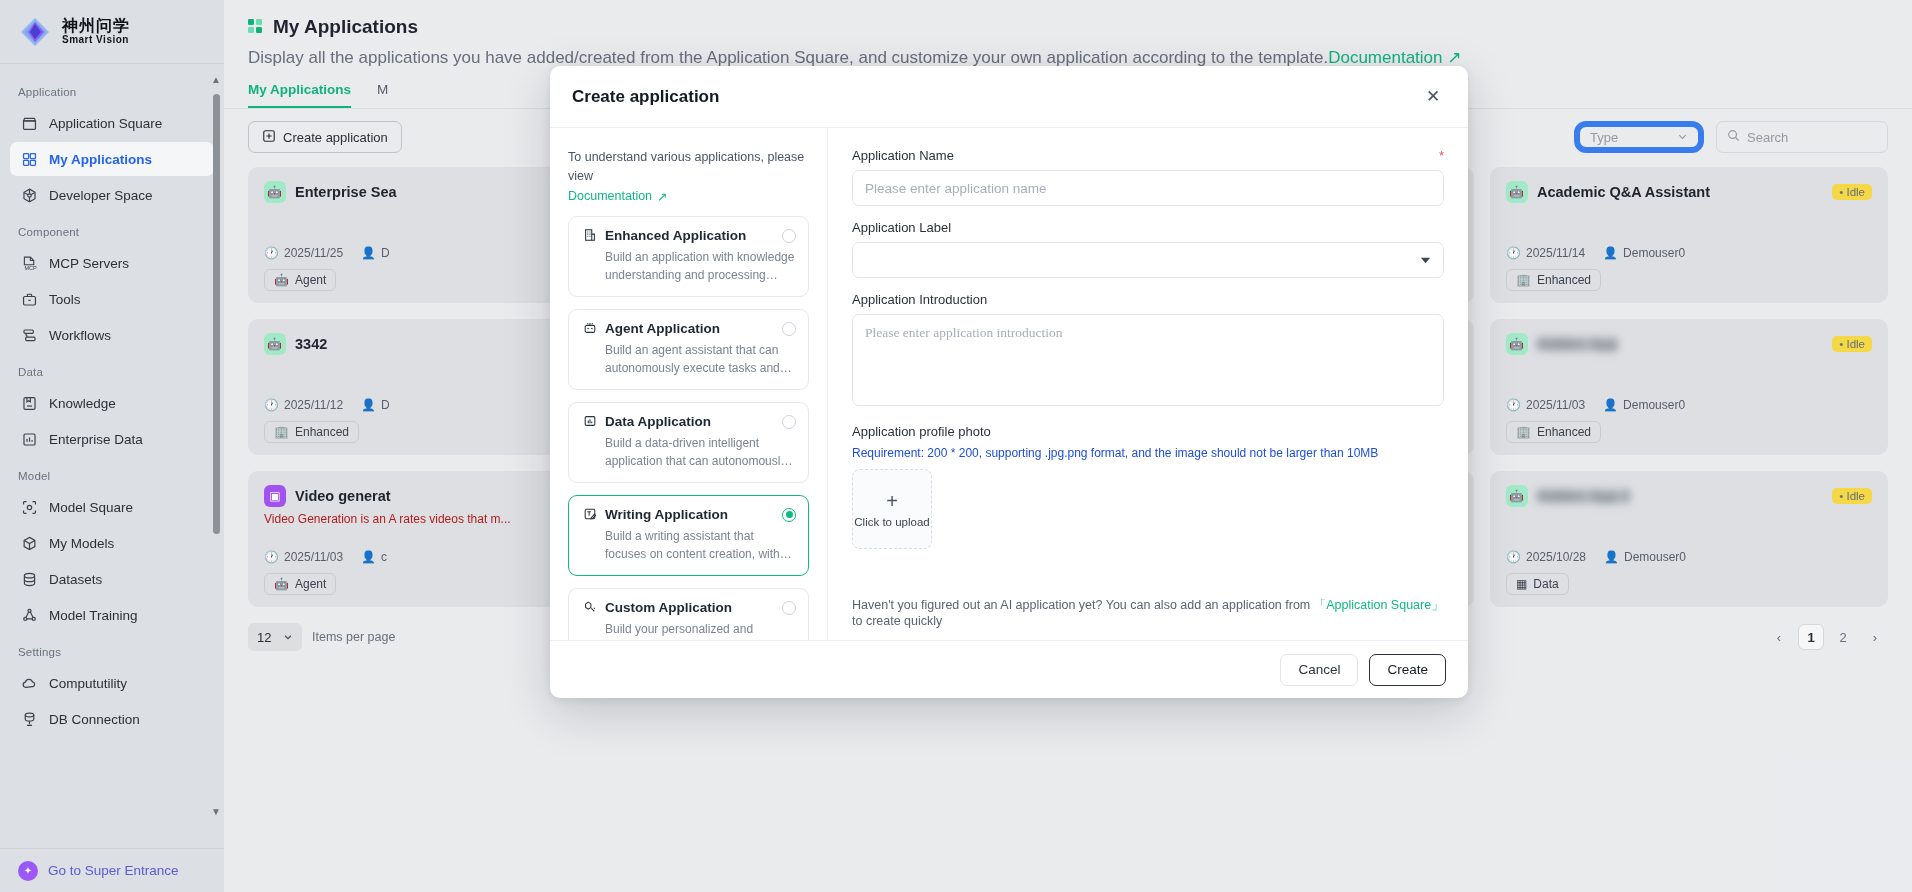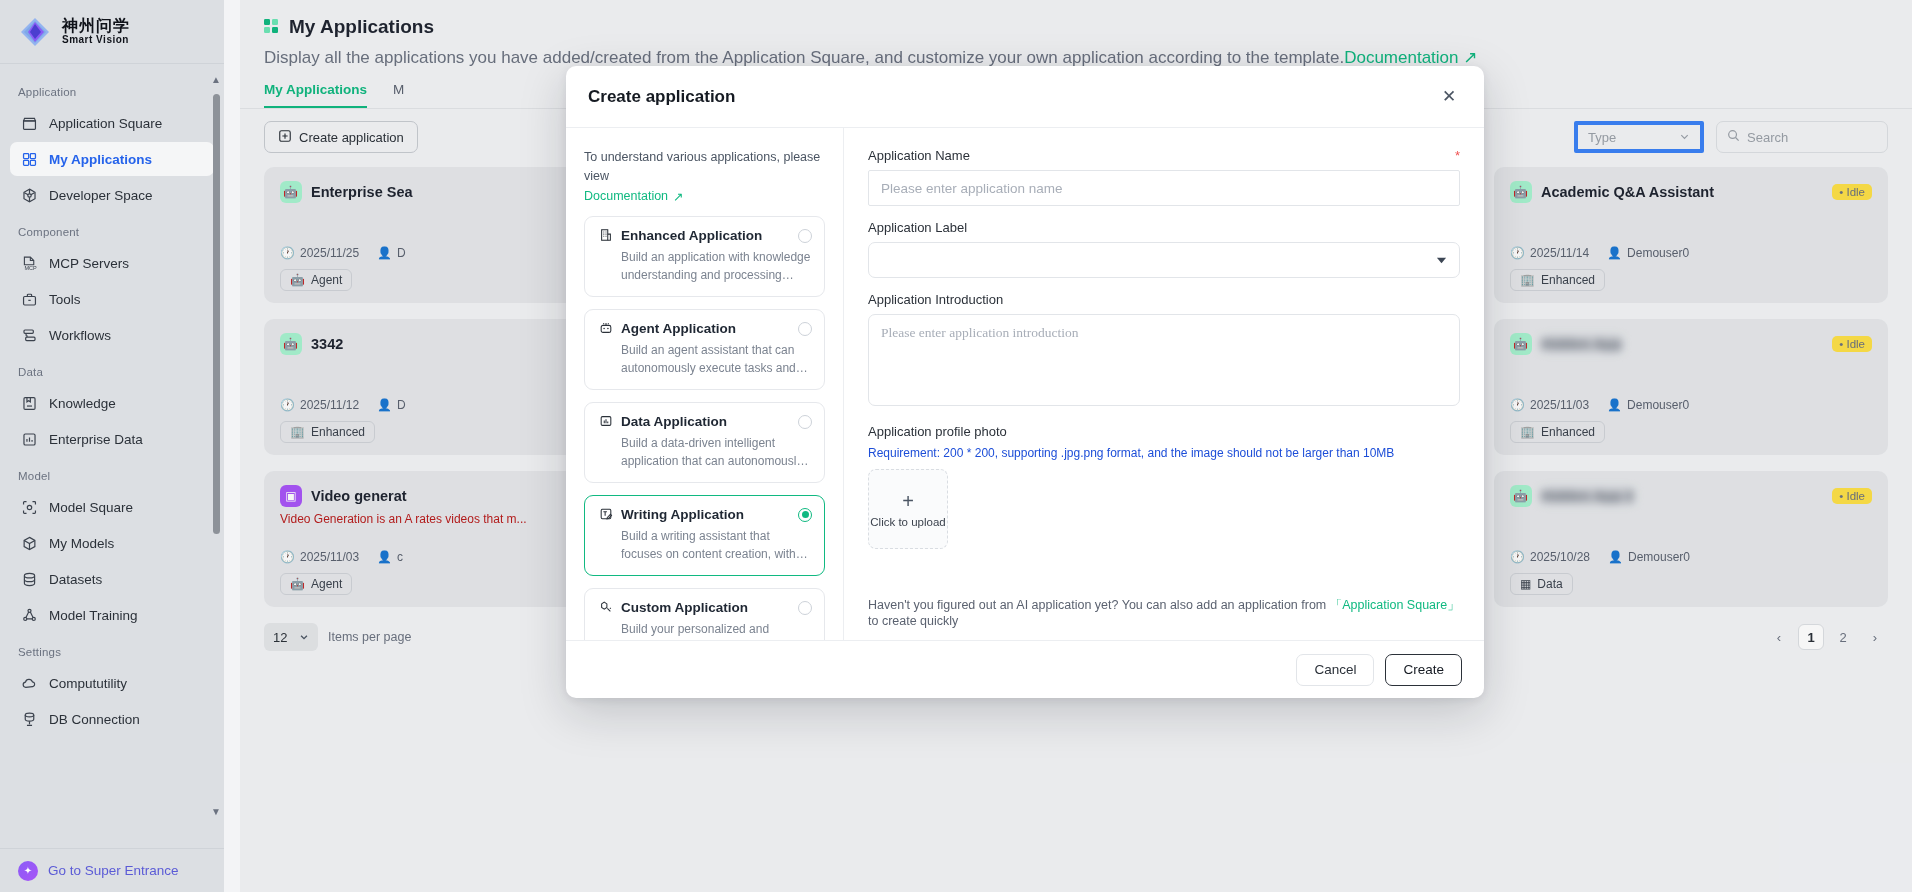--- a/index.html
+++ b/index.html
@@ -2,21 +2,21 @@
 <html><head>
 <meta charset="utf-8">
 <style>
   * { box-sizing: border-box; margin: 0; padding: 0; }
   html, body {
     width: 1912px; height: 892px;
     font-family: "Liberation Sans", sans-serif;
     background: #f3f4f6;
     overflow: hidden;
   }
-  #app { position: relative; width: 1912px; height: 892px; display: flex; gap: 16px; }
+  #app { position: relative; width: 1912px; height: 892px; display: flex; }
 
   
   .sidebar {
     width: 224px; height: 892px;
     background: #dcdfe3;
     display: flex; flex-direction: column;
     position: relative; flex: 0 0 224px;
   }
   .brand {
     height: 64px; display: flex; align-items: center; gap: 10px;
@@ -70,21 +70,21 @@
   .tab.active { color: #10b981; font-weight: 700; border-bottom: 2px solid #10b981; }
 
   .toolbar { display:flex; align-items:center; gap: 12px; padding: 12px 24px 0 24px; }
   .btn-create {
     display:flex; align-items:center; gap:7px; height: 32px; padding: 0 13px;
     border: 1px solid #c7cbd1; border-radius: 7px; background: #f3f4f6;
     font-size: 13px; color: #2b3139; cursor: pointer; white-space: nowrap;
   }
   .toolbar-spacer { flex: 1; }
   .select-type {
-    width: 130px; height: 32px; border: 4px solid #3b82f6; border-radius: 2px;
+    width: 130px; height: 32px; border: 6px solid #3b82f6; border-radius: 12px;
     background:#f3f4f6; display:flex; align-items:center; justify-content:space-between;
     padding: 0 10px; font-size: 13px; color: #9aa0a8;
   }
   .search-box {
     width: 172px; height: 32px; border: 1px solid #dcdfe3; border-radius: 7px;
     background:#f3f4f6; display:flex; align-items:center; gap: 7px; padding: 0 10px;
     font-size: 13px; color: #9aa0a8;
   }
 
   .cards-grid {
@@ -176,21 +176,21 @@
   }
   .type-card.selected .tc-radio::after {
     content:""; width: 7px; height: 7px; border-radius:50%; background:#10b981;
   }
 
   .mb-right { flex: 1; padding: 20px 24px 0 24px; overflow: hidden; display:flex; flex-direction:column; }
   .field { margin-bottom: 14px; }
   .f-label { font-size: 13px; color: #2b3139; margin-bottom: 7px; display:flex; align-items:center; gap:3px;justify-content:space-between;}
   .f-req { color: #f05252; font-size: 13px; }
   .f-input {
-    width: 100%; height: 36px; border: 1px solid #e2e5e9; border-radius: 2px;
+    width: 100%; height: 36px; border: 1px solid #e2e5e9; border-radius: 7px;
     padding: 0 12px; font-size: 13.5px; color: #1f2733; background:#fff;
     font-family: "Liberation Sans", sans-serif;
   }
   .f-input::placeholder { color: #a8aeb8; }
   .f-select {
     width: 100%; height: 36px; border: 1px solid #e2e5e9; border-radius: 7px;
     display:flex; align-items:center; justify-content:flex-end; padding: 0 12px;
     font-size: 13.5px; color:#1f2733; background:#fff; cursor:pointer;
   }
   .f-textarea {

